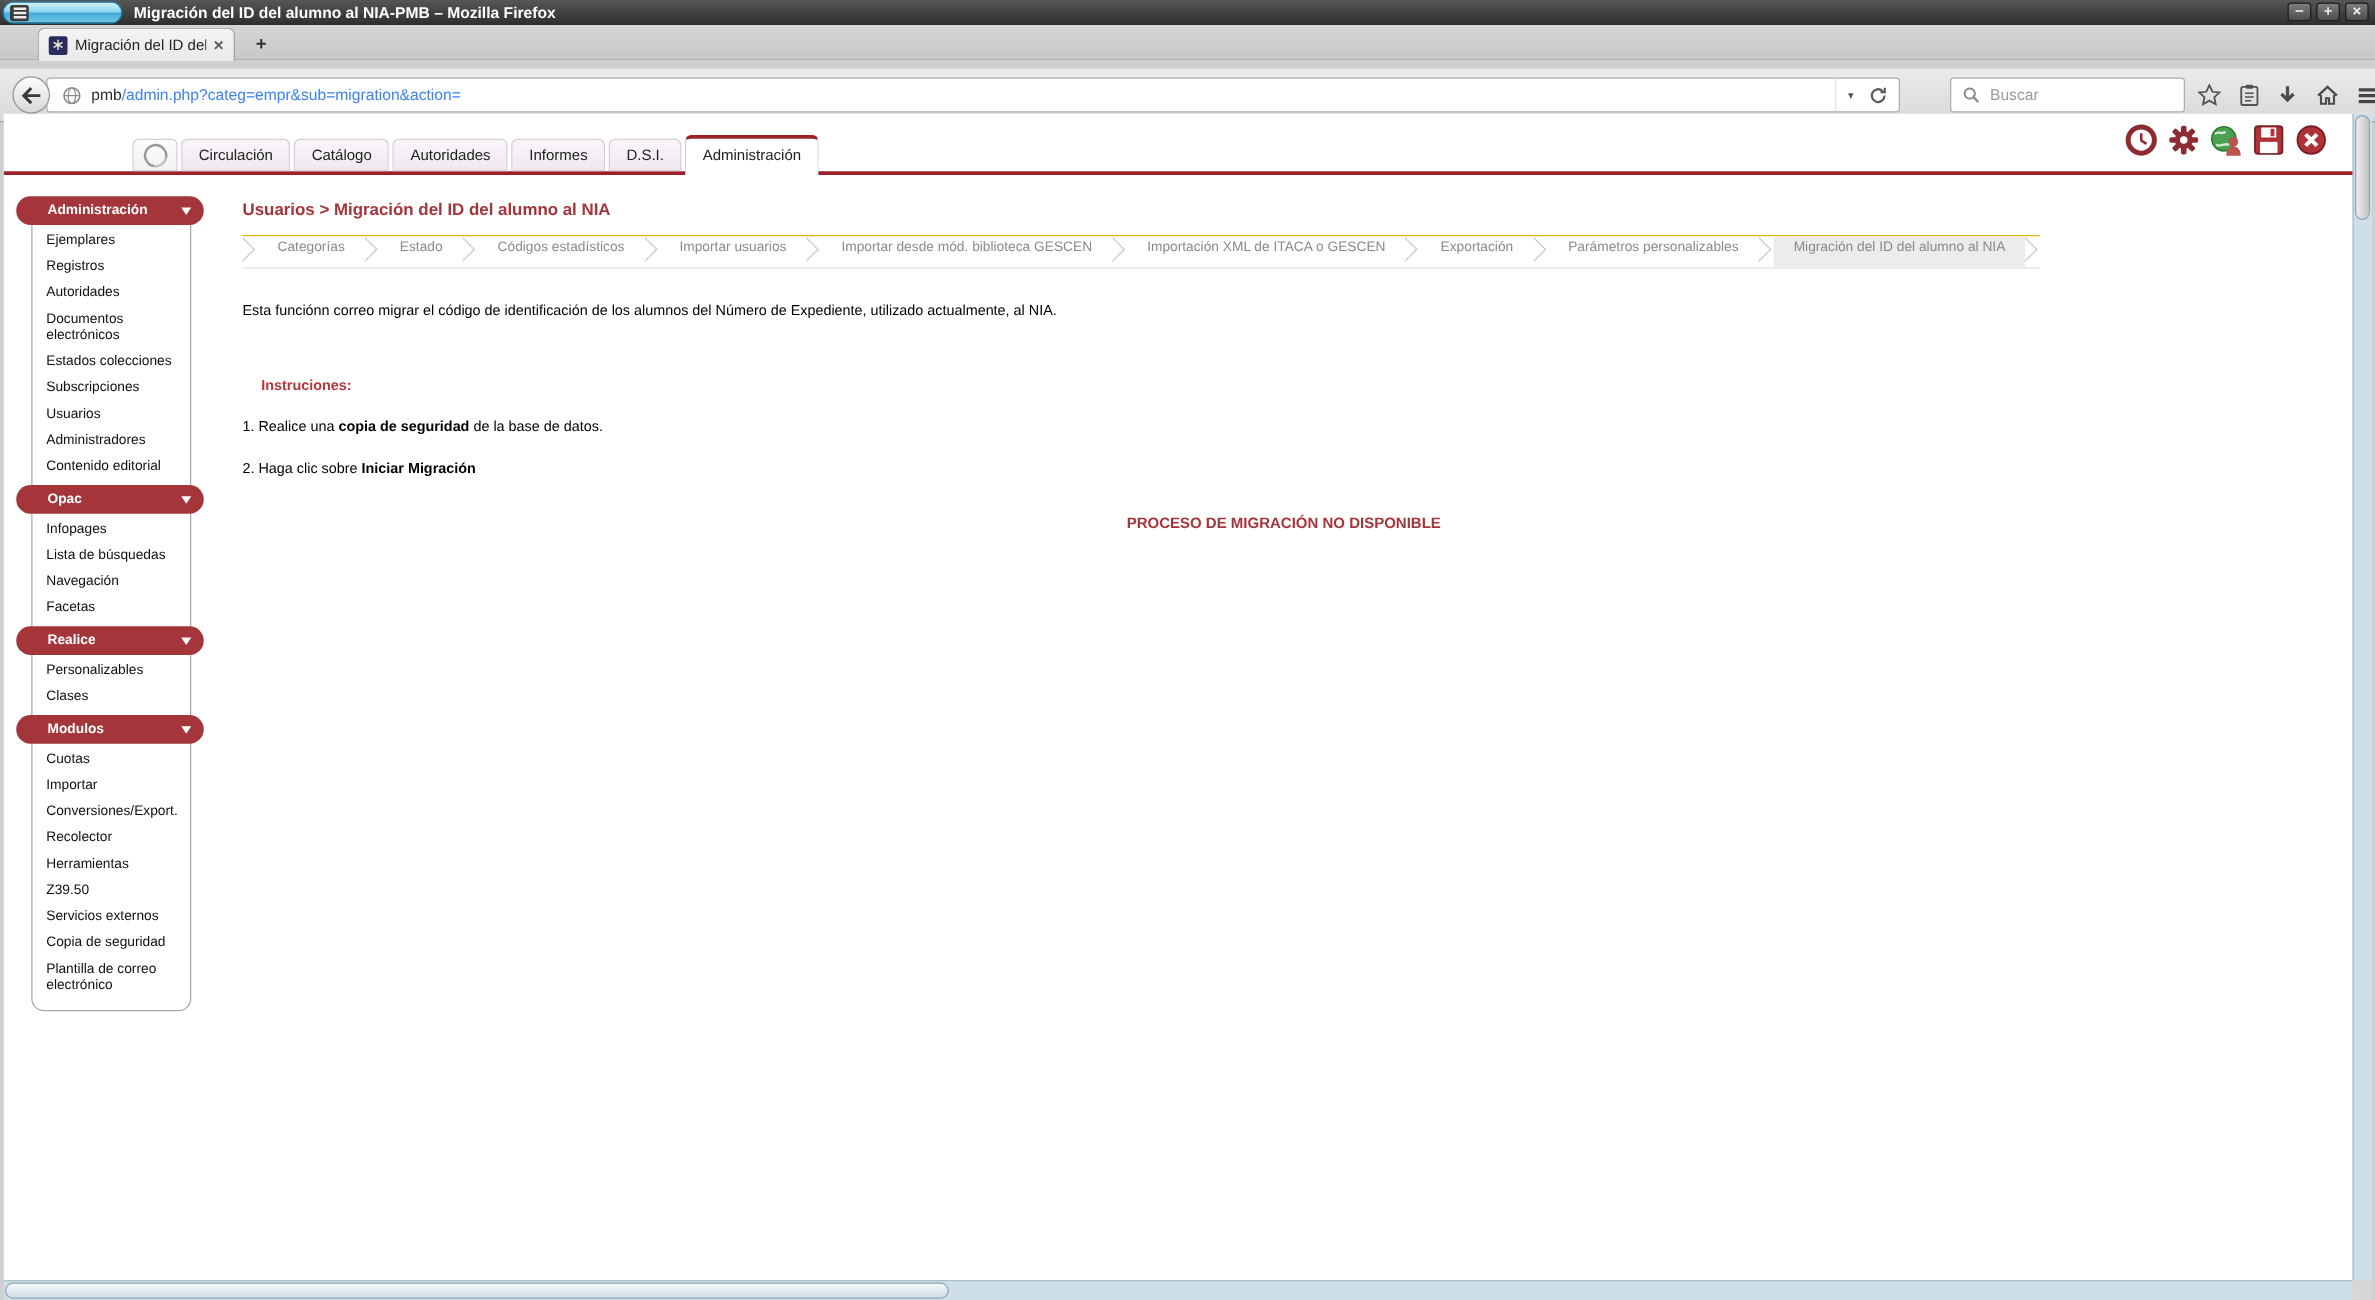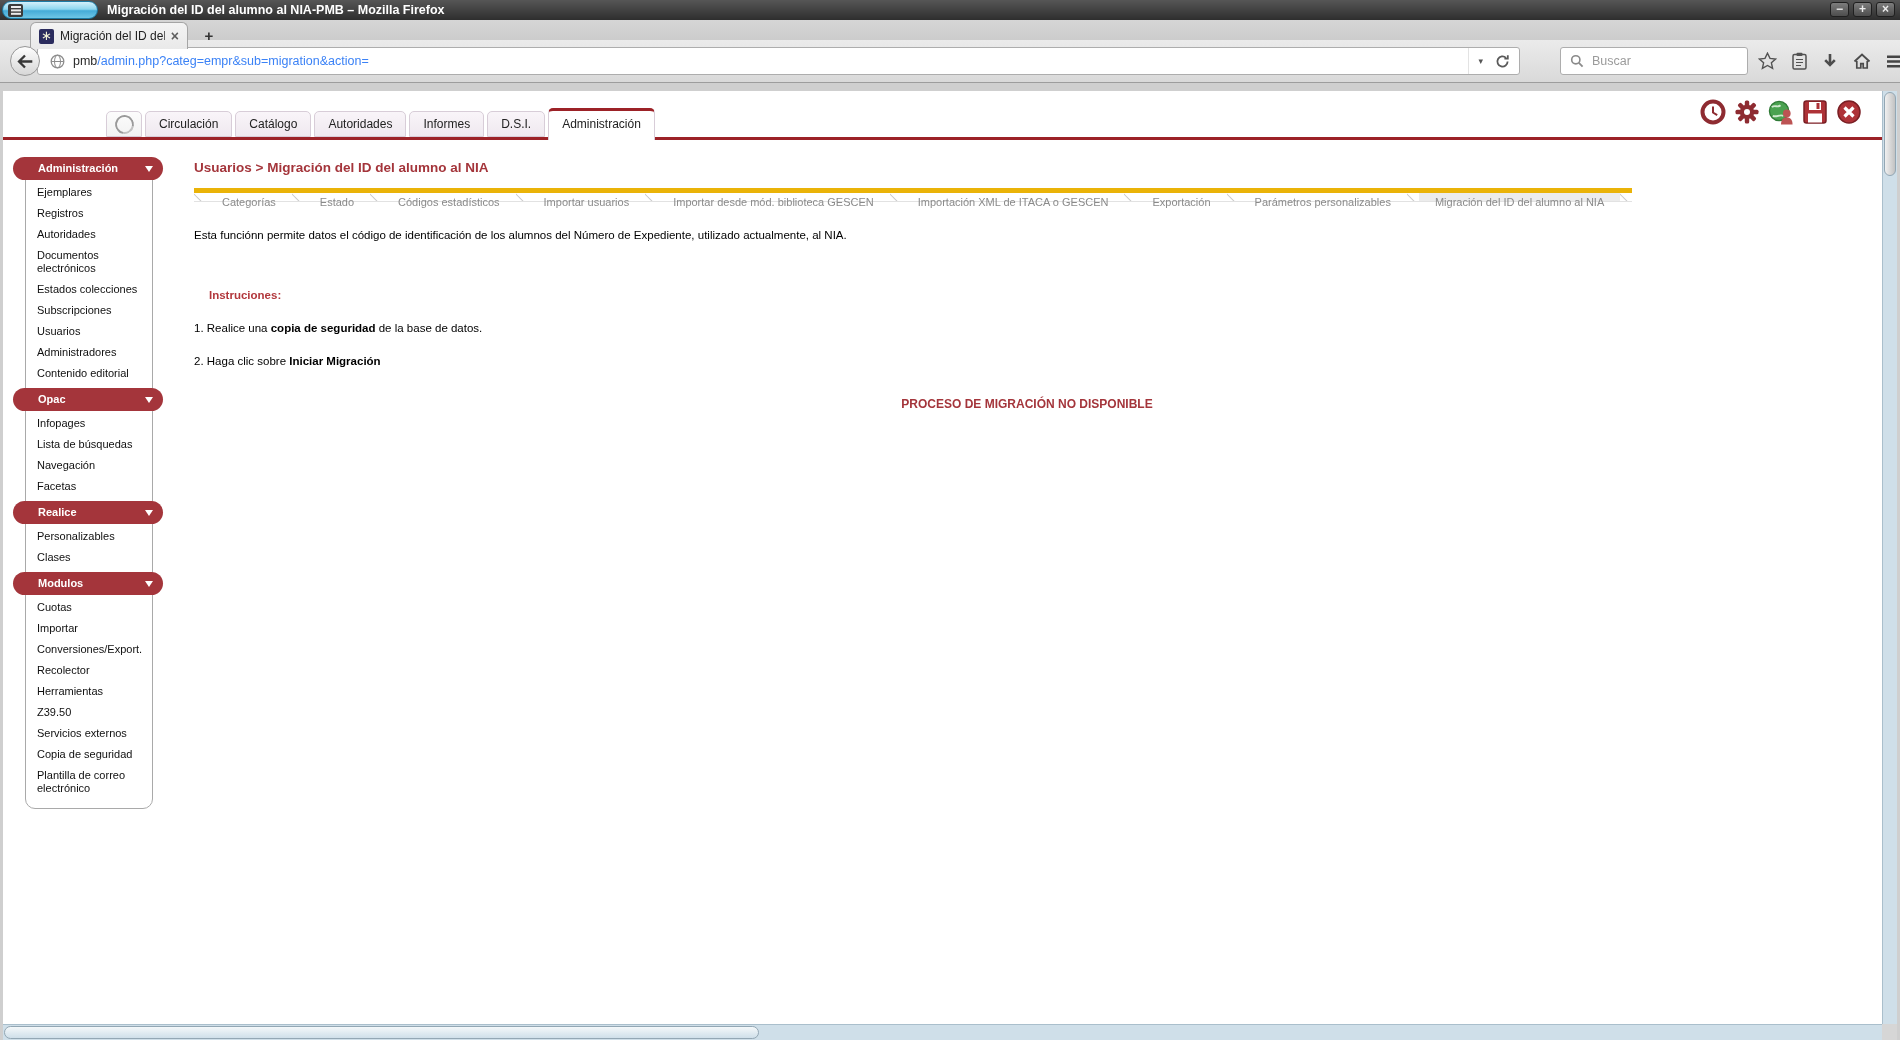--- a/index.html
+++ b/index.html
@@ -30,21 +30,21 @@
     background:linear-gradient(#f4f4f4,#e9e9e9); border:1px solid #a5a5a5; border-bottom:none;
     border-radius:6px 6px 0 0; display:flex; align-items:center; gap:6px; padding:0 8px; z-index:2; cursor:pointer; }
   .favicon { flex:0 0 15px; width:15px; height:15px; background:#2b2c5e; border-radius:2px;
     color:#f4f4d8; font-size:13px; line-height:14px; text-align:center; }
   .fftab-label { font-size:12px; color:#222; white-space:nowrap; overflow:hidden; flex:1; }
   .fftab-close { color:#5f5f5f; font-size:14px; font-weight:bold; line-height:14px; cursor:pointer; }
   .newtab { position:absolute; left:196px; top:6px; width:26px; height:19px; text-align:center;
     color:#333; font-size:15px; font-weight:bold; line-height:19px; border-radius:3px; cursor:pointer; }
 
   
-  .navbar { position:absolute; top:40px; left:0; right:0; height:43px;
+  .navbar { position:absolute; top:55px; left:0; right:0; height:43px;
     background:linear-gradient(#ebebeb,#d9d9d9); border-bottom:1px solid #9d9d9d; }
   .back-btn { position:absolute; left:10px; top:6px; width:30px; height:30px; border-radius:50%;
     background:linear-gradient(#fdfdfd,#d7d7d7); border:1px solid #979797; z-index:2;
     display:flex; align-items:center; justify-content:center; cursor:pointer; }
   .urlbar { position:absolute; left:37px; top:7px; width:1483px; height:28px; background:#fff;
     border:1px solid #adadad; border-radius:3px; display:flex; align-items:center;
     padding:0 0 0 12px; font-size:12.5px; cursor:text; }
   .urlbar .globe { margin-right:8px; display:flex; }
   .url-host { color:#2b2b2b; }
   .url-rest { color:#3b82f6; }
@@ -101,22 +101,22 @@
   .pill:first-child { margin-top:0; }
   .caret { position:absolute; right:10px; top:9px; width:0; height:0;
     border-left:4px solid transparent; border-right:4px solid transparent; border-top:6px solid #ffffff; }
   .s-item { position:relative; z-index:2; font-size:11px; color:#0f0f0f; line-height:13px;
     padding:4px 8px 4px 24px; cursor:pointer; }
   .side-pad { height:10px; }
 
   
   .main { position:absolute; left:191px; top:69px; width:1666px; }
   .page-h1 { font-size:13.5px; font-weight:bold; color:#a4353b; }
-  .subtabs { margin-top:13px; display:inline-flex; align-items:stretch; height:14px;
-    border-top:5px solid #eab308; border-bottom:1px solid #e2e2e2; }
+  .subtabs { margin-top:13px; display:inline-flex; align-items:stretch; height:27px;
+    border-top:1px solid #eab308; border-bottom:1px solid #e2e2e2; }
   .subtab { font-size:11px; color:#8a8a8a; line-height:19px; padding:0 16px; white-space:nowrap; cursor:pointer; }
   .subtab.active { background:#ececec; color:#8a8a8a; }
   .chev { position:relative; width:12px; overflow:hidden; }
   .chev::before { content:""; position:absolute; left:-8px; top:2.5px; width:14px; height:14px;
     border-top:1px solid #c9c9c9; border-right:1px solid #c9c9c9; transform:rotate(45deg); background:transparent; }
   .intro { margin-top:24px; font-size:11.5px; color:#000; }
   .instructions { margin-top:48px; margin-left:15px; font-size:11.5px; font-weight:bold; color:#b2373c; }
   .step { margin-top:21px; font-size:11.5px; color:#000; }
   .note { margin-top:20px; font-size:11.5px; color:#000; }
   .status { margin-top:30px; text-align:center; font-size:12px; font-weight:bold; color:#a4353b; }
@@ -326,21 +326,21 @@
         <span class="subtab">Importación XML de ITACA o GESCEN</span>
         <span class="chev"></span>
         <span class="subtab">Exportación</span>
         <span class="chev"></span>
         <span class="subtab">Parámetros personalizables</span>
         <span class="chev"></span>
         <span class="subtab active">Migración del ID del alumno al NIA</span>
         <span class="chev"></span>
       </div>
 
-    <p class="intro">Esta funciónn permite datos el código de identificación de los alumnos del Número de Expediente, utilizado actualmente, al NIA.</p>
+    <p class="intro">Esta funciónn correo migrar el código de identificación de los alumnos del Número de Expediente, utilizado actualmente, al NIA.</p>
 
     <p class="instructions">Instruciones:</p>
 
     <p class="step"><span>1. Realice una </span><b>copia de seguridad</b><span> de la base de datos.</span></p>
 
     <p class="step"><span>2. Haga clic sobre </span><b>Iniciar Migración</b><span></span></p>
 
 
     <p class="status">PROCESO DE MIGRACIÓN NO DISPONIBLE</p>
   </div>

